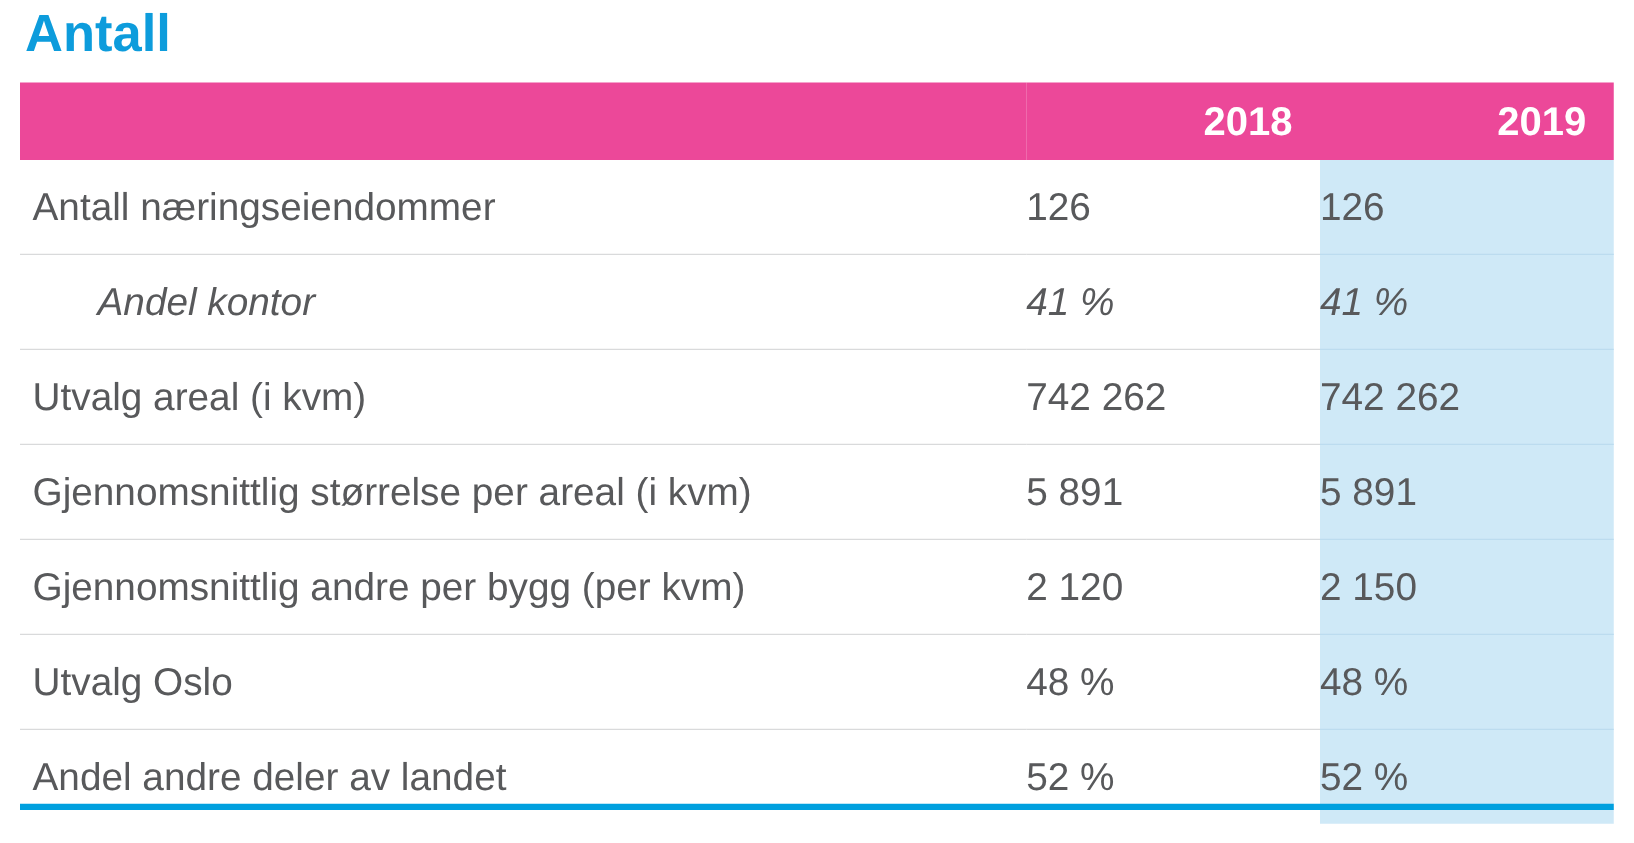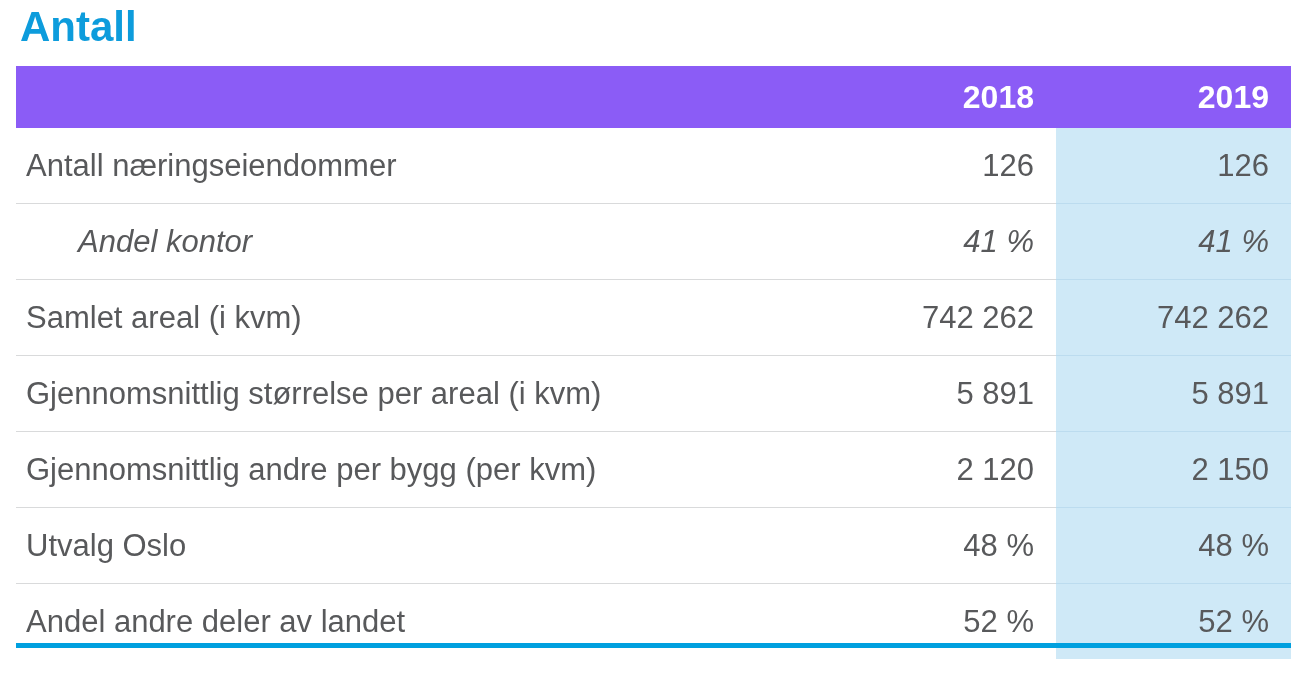--- a/index.html
+++ b/index.html
@@ -35,21 +35,21 @@
     top: 66px;
     width: 1275px;
     border-collapse: collapse;
     table-layout: fixed;
   }
   table.data col.c-label { width: 805px; }
   table.data col.c-2018  { width: 235px; }
   table.data col.c-2019  { width: 235px; }
 
   thead th {
-    background: #8b5cf6;
+    background: #ec4899;
     color: #ffffff;
     font-size: 32px;
     font-weight: bold;
     height: 62px;
     padding: 0 22px 0 0;
     text-align: right;
     vertical-align: middle;
   }
   thead th.label-head {
     text-align: left;
@@ -62,21 +62,20 @@
     vertical-align: middle;
     border-bottom: 1px solid #d9dadb;
     padding: 0;
   }
   tbody td.label {
     text-align: left;
     padding-left: 10px;
     white-space: nowrap;
   }
   tbody td.val {
-    text-align: right;
     padding-right: 22px;
     white-space: nowrap;
   }
   tbody td.col2019 {
     background: #cfe9f7;
     border-bottom-color: #bcdcef;
   }
   tbody tr.sub td {
     font-style: italic;
   }
@@ -120,21 +119,21 @@
         <td class="label">Antall næringseiendommer</td>
         <td class="val">126</td>
         <td class="val col2019">126</td>
       </tr>
       <tr class="sub">
         <td class="label">Andel kontor</td>
         <td class="val">41 %</td>
         <td class="val col2019">41 %</td>
       </tr>
       <tr>
-        <td class="label">Samlet areal (i kvm)</td>
+        <td class="label">Utvalg areal (i kvm)</td>
         <td class="val">742 262</td>
         <td class="val col2019">742 262</td>
       </tr>
       <tr>
         <td class="label">Gjennomsnittlig størrelse per areal (i kvm)</td>
         <td class="val">5 891</td>
         <td class="val col2019">5 891</td>
       </tr>
       <tr>
         <td class="label">Gjennomsnittlig andre per bygg (per kvm)</td>

